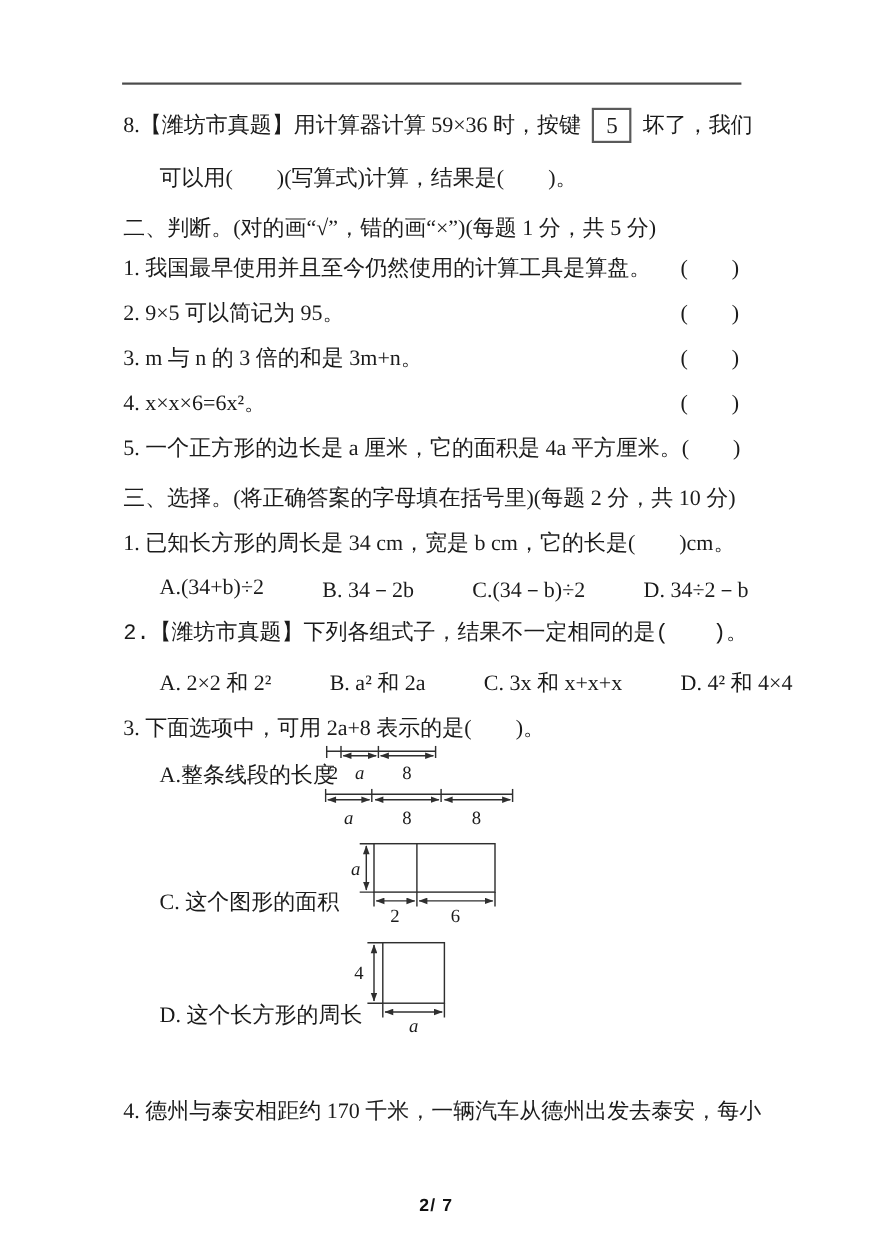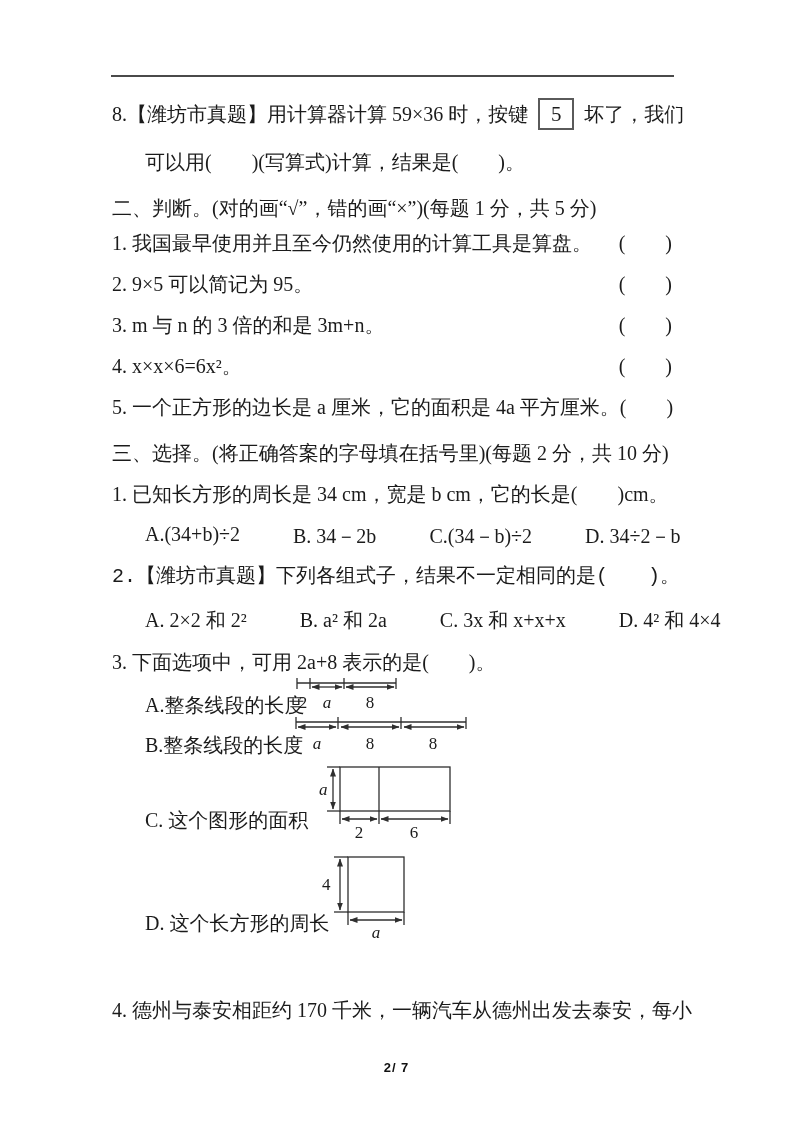--- a/index.html
+++ b/index.html
@@ -20,23 +20,23 @@
     text-align:center;font-size:21px;line-height:28px;
     margin:0 10px;
   }
   .jitem{position:absolute;left:112px;width:560px;display:flex;justify-content:space-between;font-size:20px;white-space:nowrap;}
   .optrow{position:absolute;left:145px;display:flex;gap:53px;font-size:20px;white-space:nowrap;}
   .diag{position:absolute;}
   .diag line,.diag path,.diag rect{stroke:#2f2f2f;stroke-width:1.3;fill:none;}
   .diag text{font-family:"Liberation Serif","DejaVu Serif",serif;font-size:17px;fill:#1b1b1b;stroke:none;}
   .diag text.var{font-style:italic;}
   .footer{
-    position:absolute;left:0;top:1060px;width:793px;text-align:center;
+    position:absolute;left:0;top:1088px;width:793px;text-align:center;
     font-family:"Liberation Sans","DejaVu Sans",sans-serif;
-    font-size:13px;font-weight:bold;color:#111;letter-spacing:1px;
+    font-size:16px;font-weight:bold;color:#111;letter-spacing:1px;
   }
 </style>
 </head>
 <body>
 
 <div class="page">
 
   <svg width="0" height="0" style="position:absolute">
     <defs>
       <marker id="ah-e" markerWidth="9" markerHeight="7" refX="7.5" refY="3" orient="auto" markerUnits="userSpaceOnUse">
@@ -107,21 +107,20 @@
     <line x1="14" y1="0" x2="14" y2="11"></line>
     <line x1="48" y1="0" x2="48" y2="11"></line>
     <line x1="100" y1="0" x2="100" y2="11"></line>
     <line x1="16" y1="9" x2="46" y2="9" marker-start="url(#ah-s)" marker-end="url(#ah-e)"></line>
     <line x1="50" y1="9" x2="98" y2="9" marker-start="url(#ah-s)" marker-end="url(#ah-e)"></line>
     <text x="7" y="30" text-anchor="middle">2</text>
     <text x="31" y="30" text-anchor="middle" class="var">a</text>
     <text x="74" y="30" text-anchor="middle">8</text>
   </svg>
 
-  <div class="t" style="left:145px;top:733px;">B.整条线段的长度</div>
   <svg class="diag" style="left:295px;top:717px;" width="173" height="38" viewBox="0 0 173 38">
     <line x1="1" y1="5" x2="171" y2="5"></line>
     <line x1="1" y1="0" x2="1" y2="12"></line>
     <line x1="43" y1="0" x2="43" y2="12"></line>
     <line x1="106" y1="0" x2="106" y2="12"></line>
     <line x1="171" y1="0" x2="171" y2="12"></line>
     <line x1="3" y1="10" x2="41" y2="10" marker-start="url(#ah-s)" marker-end="url(#ah-e)"></line>
     <line x1="46" y1="10" x2="104" y2="10" marker-start="url(#ah-s)" marker-end="url(#ah-e)"></line>
     <line x1="109" y1="10" x2="169" y2="10" marker-start="url(#ah-s)" marker-end="url(#ah-e)"></line>
     <text x="22" y="32" text-anchor="middle" class="var">a</text>

